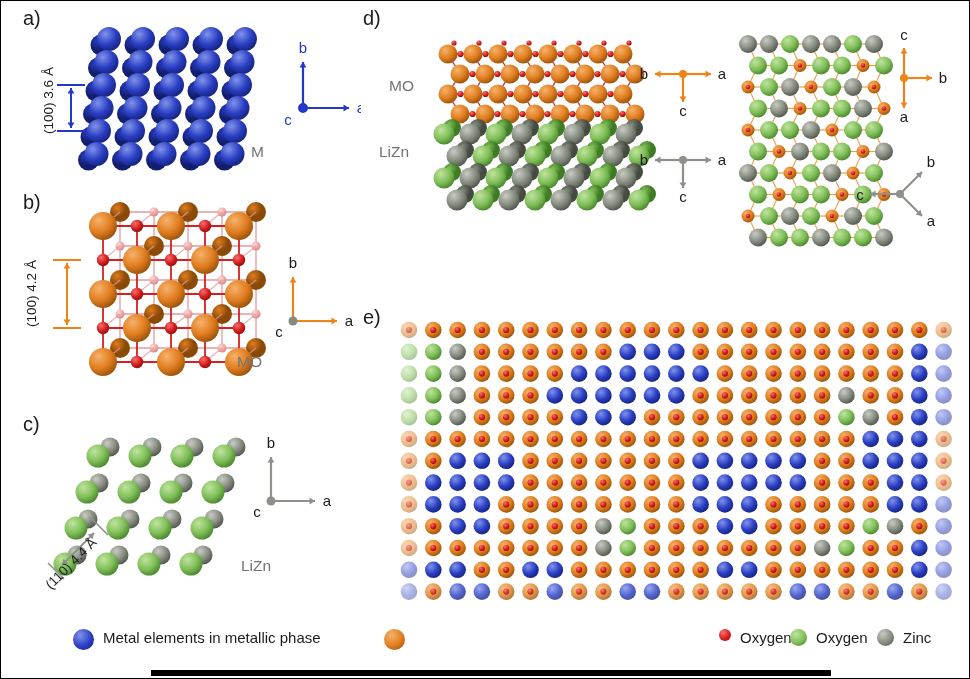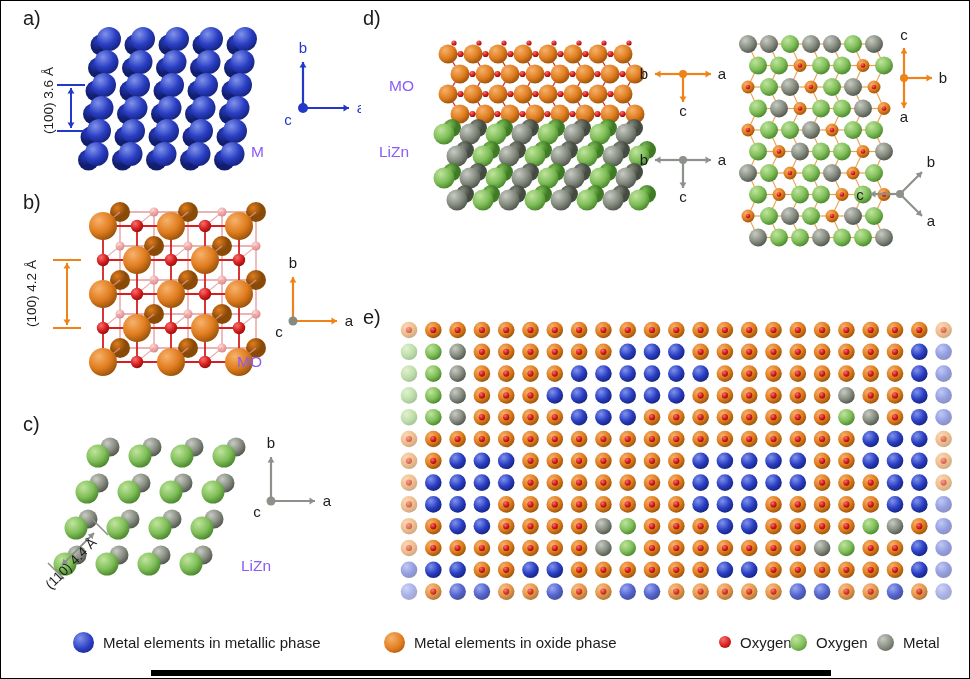--- a/index.html
+++ b/index.html
@@ -3,26 +3,26 @@
 <meta charset="utf-8">
 <style>
   * { margin:0; padding:0; box-sizing:border-box; }
   html,body { background:#ffffff; font-family:"Liberation Sans", sans-serif; }
   #figure {
     position:relative; width:970px; height:679px; background:#ffffff;
     border:1px solid #000; overflow:hidden;
   }
   svg text { font-family:"Liberation Sans", sans-serif; }
   .panel-label { position:absolute; font-size:20px; color:#1c1c1c; }
-  .caption { position:absolute; font-size:15.5px; color:#8b5cf6; }
+  .caption { position:absolute; font-size:15.5px; color:#737373; }
   .annotation { position:absolute; font-size:13.5px; color:#1c1c1c; text-align:center; white-space:nowrap; }
   .rot90 { transform:rotate(-90deg); }
   .rot45 { transform:rotate(-45deg); }
   .struct { position:absolute; }
-  .legend-item { position:absolute; top:628px; height:26px; display:flex; align-items:center; gap:9px; font-size:15px; color:#1c1c1c; }
+  .legend-item { position:absolute; top:628px; height:26px; display:flex; gap:9px; font-size:15px; color:#1c1c1c; }
   .sphere-icon { display:inline-block; border-radius:50%; flex:0 0 auto; }
   #bottom-rule { position:absolute; background:#000; }
 </style>
 </head>
 <body>
 
 <div id="figure">
 
   <div class="panel-label" style="left:22px;top:6px">a)</div>
   <div class="panel-label" style="left:22px;top:190px">b)</div>
@@ -1261,33 +1261,32 @@
   <div class="caption" style="left:388px;top:76px">MO</div>
   <div class="caption" style="left:378px;top:142px">LiZn</div>
 
   <div>
     <div class="legend-item" style="left:72px">
       <span class="sphere-icon" style="width: 21px; height: 21px; background: radial-gradient(circle at 35% 30%, rgb(128, 147, 234), rgb(42, 62, 196) 55%, rgb(17, 30, 110));"></span>
       <span>Metal elements in metallic phase</span>
     </div>
     <div class="legend-item" style="left:383px">
       <span class="sphere-icon" style="width: 21px; height: 21px; background: radial-gradient(circle at 35% 30%, rgb(246, 178, 107), rgb(224, 124, 30) 55%, rgb(138, 74, 7));"></span>
-      <span>Metal elements in oxide phase</span>
     </div>
     <div class="legend-item" style="left:718px">
       <span class="sphere-icon" style="width: 12px; height: 12px; background: radial-gradient(circle at 35% 30%, rgb(243, 112, 112), rgb(217, 29, 29) 55%, rgb(126, 14, 14));"></span>
       <span>Oxygen</span>
     </div>
     <div class="legend-item" style="left:789px">
       <span class="sphere-icon" style="width: 17px; height: 17px; background: radial-gradient(circle at 35% 30%, rgb(192, 228, 158), rgb(127, 190, 88) 55%, rgb(63, 122, 36));"></span>
       <span>Oxygen</span>
     </div>
     <div class="legend-item" style="left:876px">
       <span class="sphere-icon" style="width: 17px; height: 17px; background: radial-gradient(circle at 35% 30%, rgb(199, 203, 194), rgb(134, 139, 128) 55%, rgb(70, 75, 66));"></span>
-      <span>Metal</span>
+      <span>Zinc</span>
     </div>
   </div>
 
   <div id="bottom-rule" style="left:150px;top:669px;width:680px;height:6px"></div>
 <svg width="0" height="0" style="position:absolute">
       <defs>
         <radialGradient id="g-metallic" cx="35%" cy="30%" r="80%">
           <stop offset="0%" stop-color="#8093ea"></stop>
           <stop offset="55%" stop-color="#2a3ec4"></stop>
           <stop offset="100%" stop-color="#111e6e"></stop>

